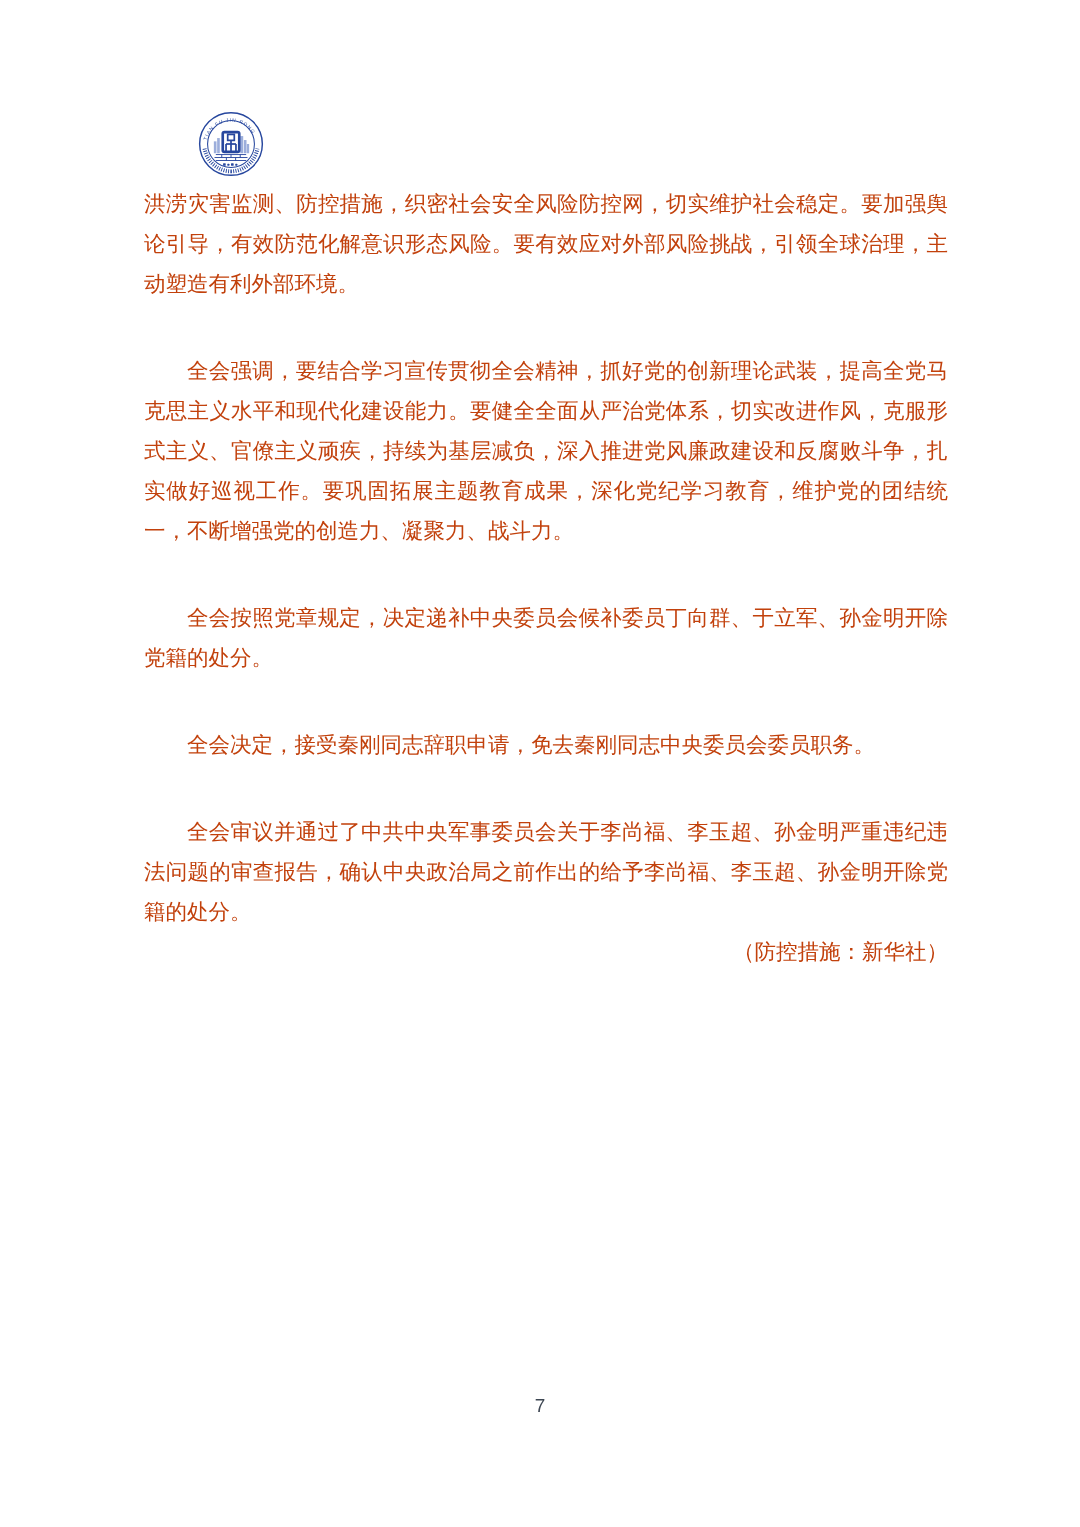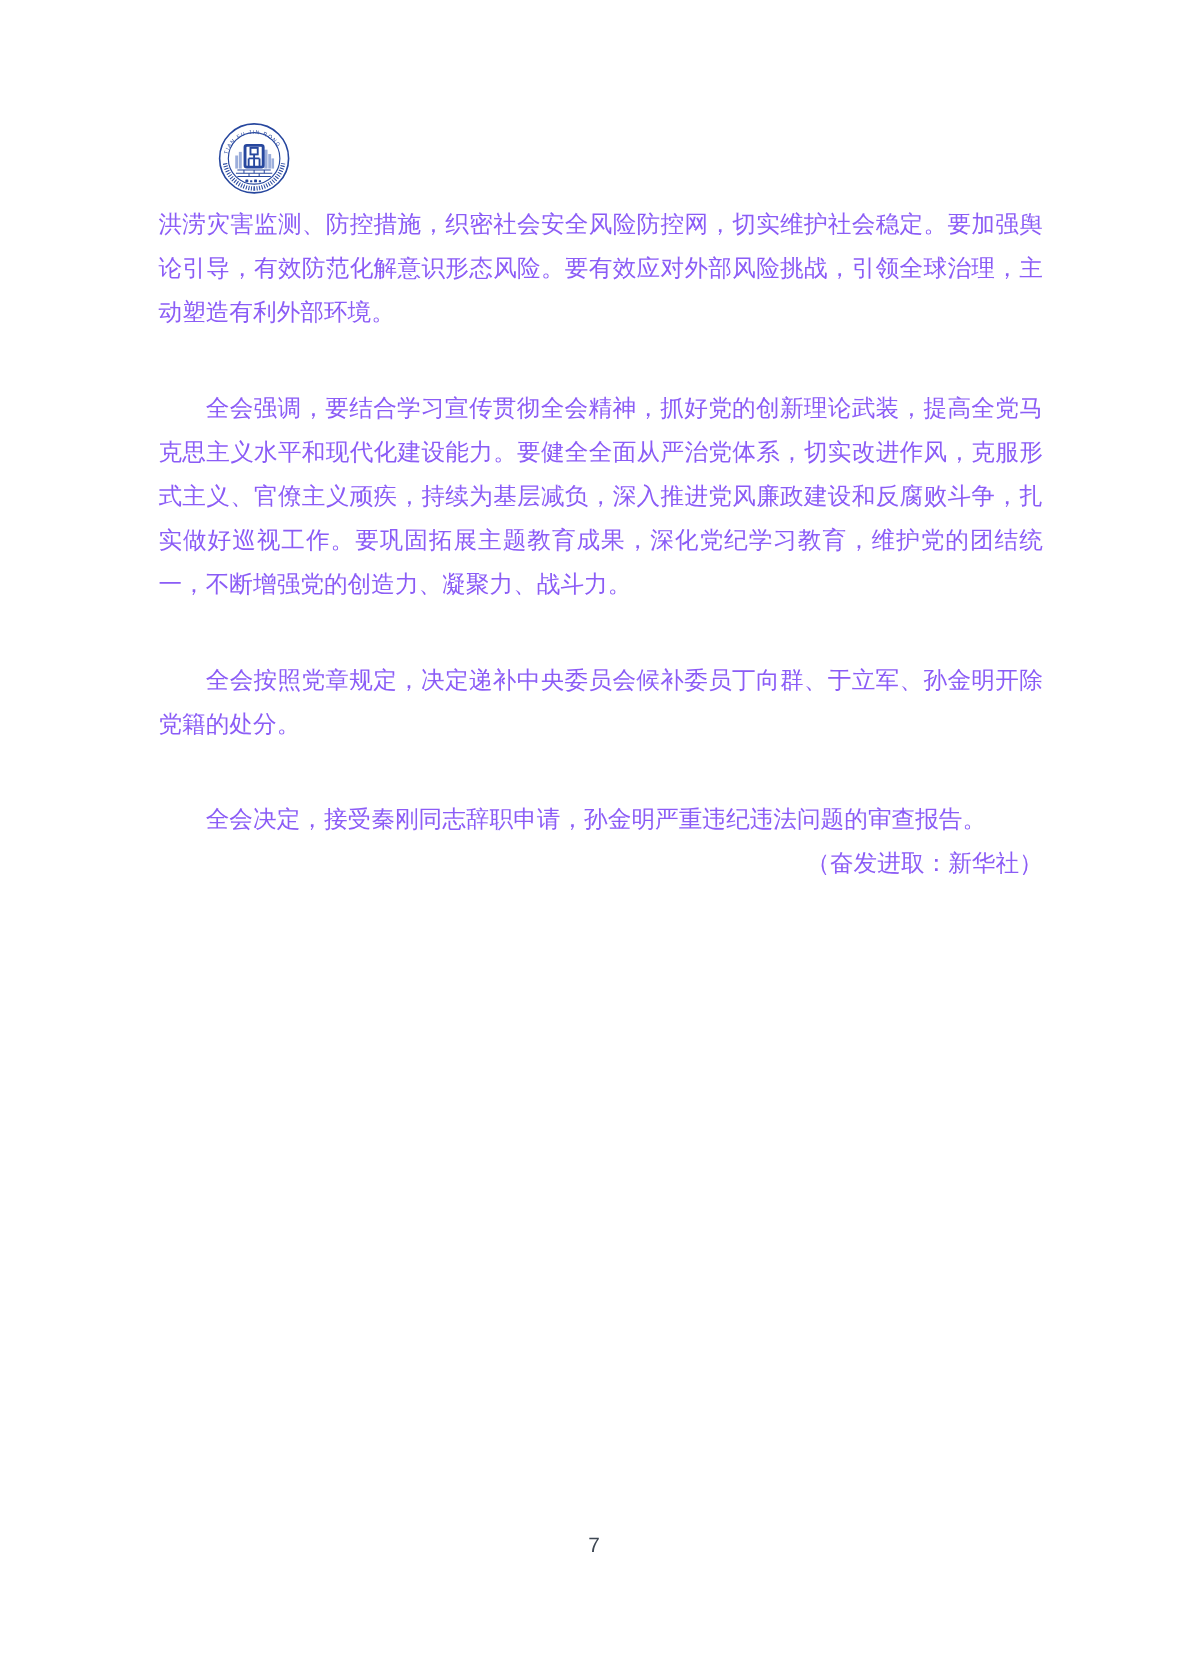--- a/index.html
+++ b/index.html
@@ -27,21 +27,21 @@
     height: 76px;
   }
   .logo svg { width: 100%; height: 100%; display: block; }
   .content {
     position: absolute;
     left: 144px;
     top: 184px;
     width: 804px;
     font-size: 21.5px;
     line-height: 40px;
-    color: #8b5cf6;
+    color: #c2410c;
     text-align: justify;
     text-justify: inter-ideograph;
     word-break: break-all;
   }
   p.para {
     margin: 0;
     padding: 0;
   }
   p.para.indent { text-indent: 2em; margin-top: 47px; }
   p.source {
@@ -117,19 +117,20 @@
         <rect x="50" y="79" width="4" height="4" rx="0.8"></rect>
         <rect x="56.5" y="80" width="3" height="3" rx="0.6"></rect>
       </g>
     </svg>
   </div>
 
   <main class="content">
     <p class="para">洪涝灾害监测、防控措施，织密社会安全风险防控网，切实维护社会稳定。要加强舆论引导，有效防范化解意识形态风险。要有效应对外部风险挑战，引领全球治理，主动塑造有利外部环境。</p>
     <p class="para indent">全会强调，要结合学习宣传贯彻全会精神，抓好党的创新理论武装，提高全党马克思主义水平和现代化建设能力。要健全全面从严治党体系，切实改进作风，克服形式主义、官僚主义顽疾，持续为基层减负，深入推进党风廉政建设和反腐败斗争，扎实做好巡视工作。要巩固拓展主题教育成果，深化党纪学习教育，维护党的团结统一，不断增强党的创造力、凝聚力、战斗力。</p>
     <p class="para indent">全会按照党章规定，决定递补中央委员会候补委员丁向群、于立军、孙金明开除党籍的处分。</p>
-    <p class="para indent">全会决定，接受秦刚同志辞职申请，孙金明严重违纪违法问题的审查报告。</p>
-    <p class="source">（奋发进取：新华社）</p>
+    <p class="para indent">全会决定，接受秦刚同志辞职申请，免去秦刚同志中央委员会委员职务。</p>
+    <p class="para indent">全会审议并通过了中共中央军事委员会关于李尚福、李玉超、孙金明严重违纪违法问题的审查报告，确认中央政治局之前作出的给予李尚福、李玉超、孙金明开除党籍的处分。</p>
+    <p class="source">（防控措施：新华社）</p>
   </main>
 
   <div class="page-number">7</div>
 
 </div>
 
 </body></html>

